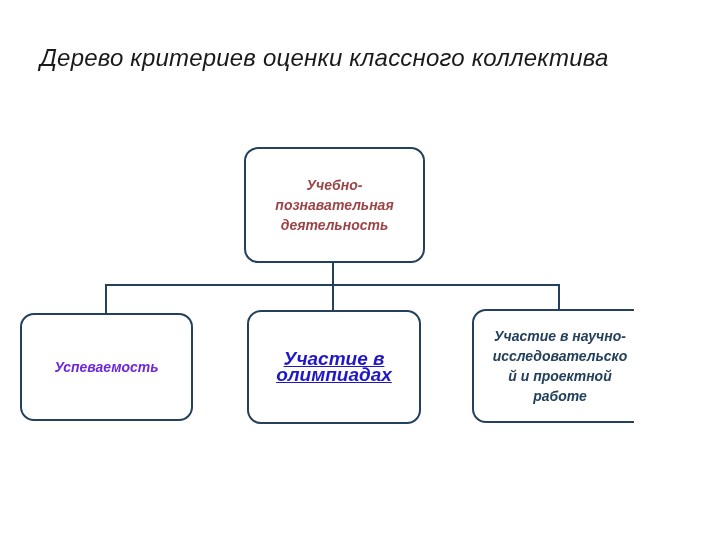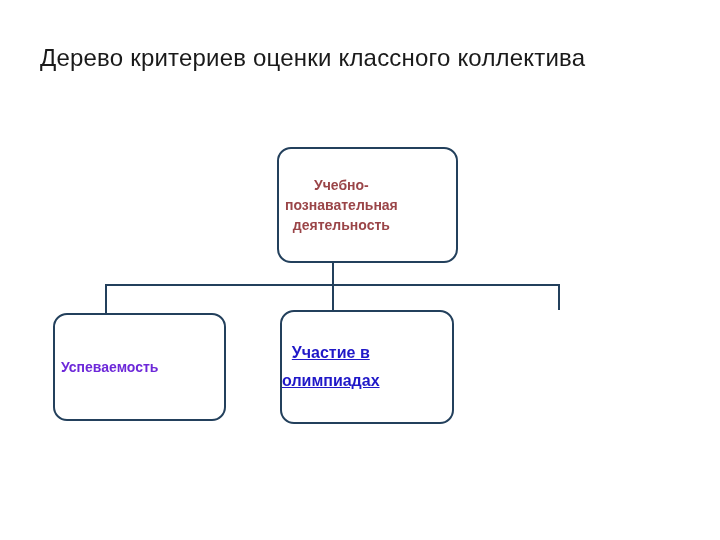--- a/index.html
+++ b/index.html
@@ -1,41 +1,41 @@
 <!DOCTYPE html>
 <html><head>
 <meta charset="utf-8">
 <style>
   html,body{margin:0;padding:0;background:#ffffff;}
   .slide{
     position:relative;width:634px;height:540px;background:#ffffff;
-    font-family:"Liberation Sans",sans-serif;overflow:hidden;
+    font-family:"Liberation Sans",sans-serif;overflow:hidden;font-style:italic;
   }
   .title{
     position:absolute;left:40px;top:44px;margin:0;
     font-size:24px;font-weight:400;color:#1a1a1a;white-space:nowrap;letter-spacing:0.2px;
   }
   .node{
     position:absolute;background:#ffffff;
     border:2.5px solid #23405c;border-radius:14px;
-    display:flex;align-items:center;
-    text-align:center;box-sizing:border-box;margin-left:33px;
+    display:flex;align-items:center;justify-content:center;
+    text-align:center;box-sizing:border-box;
   }
   .node .label{
     font-weight:bold;font-size:14px;line-height:20px;
     white-space:pre-line;display:block;padding:0 6px;
   }
   .node-root{left:244px;top:147px;width:181px;height:116px;}
   .node-root .label{color:#9a4548;}
   .node-c0{left:20px;top:313px;width:173px;height:108px;}
   .node-c0 .label{color:#6d28d9;}
   .node-c1{left:247px;top:310px;width:174px;height:114px;}
   .link-label{
     color:#2018c8;text-decoration:underline;font-weight:bold;
-    font-size:16px;line-height:28px;white-space:pre-line;display:block;
+    font-size:19px;line-height:16px;white-space:pre-line;display:block;
     cursor:pointer;
   }
   .node-c2{left:472px;top:309px;width:176px;height:114px;}
   .node-c2 .label{color:#23405c;}
   .connector{position:absolute;background:#23405c;}
   .conn-root-v{left:332px;top:262px;width:2px;height:49px;}
   .conn-h{left:105px;top:284px;width:455px;height:2px;}
   .conn-left-v{left:105px;top:284px;width:2px;height:30px;}
   .conn-right-v{left:558px;top:284px;width:2px;height:26px;}
   .page-number{
@@ -63,16 +63,22 @@
 
   <div class="node node-c0">
     <span class="label">Успеваемость</span>
   </div>
 
   <div class="node node-c1">
     <a class="link-label">Участие в
 олимпиадах</a>
   </div>
 
+  <div class="node node-c2">
+    <span class="label">Участие в научно-
+исследовательско
+й и проектной
+работе</span>
+  </div>
 
   <div class="page-number">26</div>
 
 </div>
 
 </body></html>

